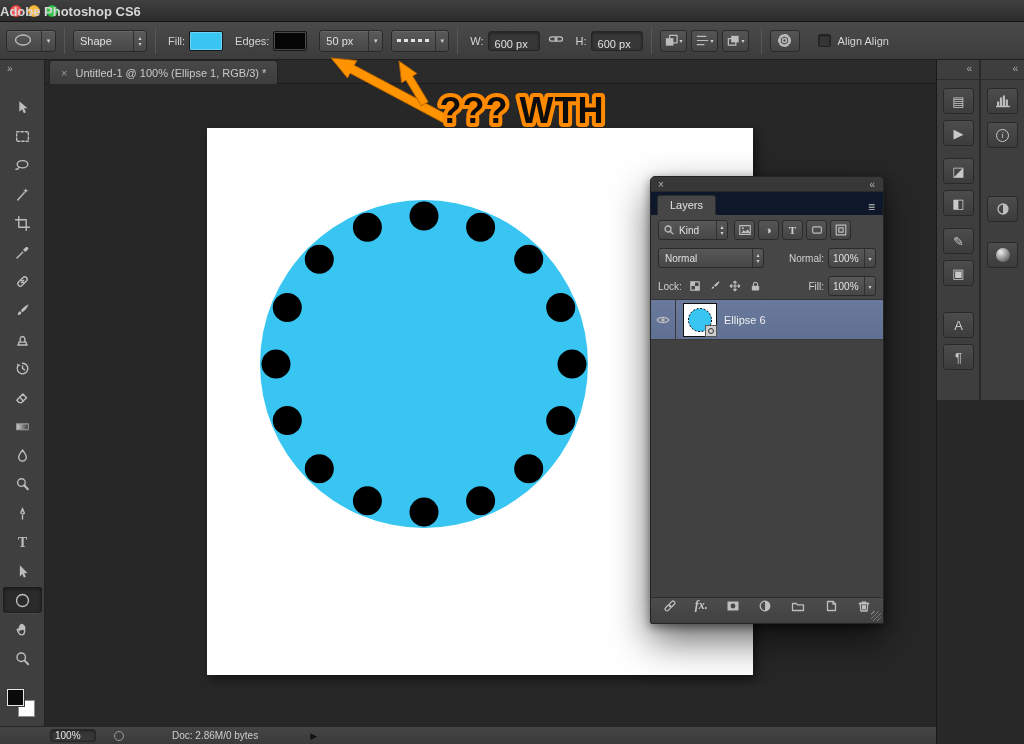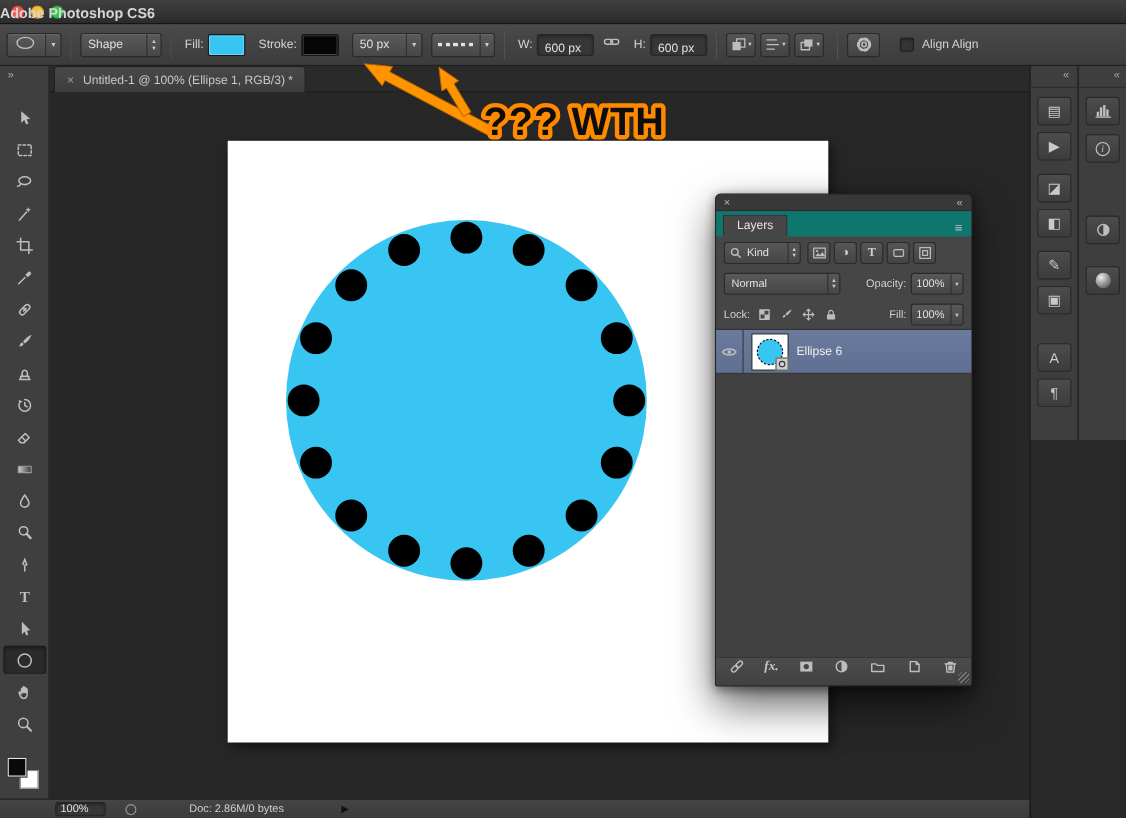--- a/index.html
+++ b/index.html
@@ -83,21 +83,21 @@
     border:1px solid #292929;border-radius:3px;display:flex;align-items:center;justify-content:center;color:#c9c9c9;font-size:13px}
   .tile .circ-i{width:13px;height:13px;border:1px solid #c9c9c9;border-radius:50%;display:flex;align-items:center;justify-content:center;
     font-size:9px;font-style:italic;font-family:"Liberation Serif",serif}
   .tile .sphere{width:14px;height:14px;border-radius:50%;background:radial-gradient(circle at 34% 30%,#eee,#8a8a8a 55%,#3f3f3f)}
 
   
   #layers-panel{left:650px;top:176px;width:234px;height:448px;background:#464646;border:1px solid #242424;border-radius:5px 5px 2px 2px;
     box-shadow:0 16px 38px rgba(0,0,0,.6),0 3px 10px rgba(0,0,0,.45);z-index:60;font-size:10px}
   #lp-titlestrip{left:0;top:0;right:0;height:15px;background:#383838;border-radius:5px 5px 0 0;border-bottom:1px solid #2b2b2b;
     display:flex;align-items:center;padding:0 7px;color:#b5b5b5}
-  #lp-tabrow{left:0;top:15px;right:0;height:23px;background:#0f766e;display:flex;align-items:flex-end}
+  #lp-tabrow{left:0;top:15px;right:0;height:23px;background:#0f172a;display:flex;align-items:flex-end}
   #lp-tab{height:20px;margin-left:6px;background:#464646;border:1px solid #2b2b2b;border-bottom:none;border-radius:3px 3px 0 0;
     padding:3px 12px 0;font-size:11px;color:#e3e3e3}
   #lp-menu{margin-left:auto;margin-right:8px;margin-bottom:4px;color:#c4c4c4;font-size:12px;line-height:8px}
   .lp-row{left:0;right:0;height:26px;display:flex;align-items:center;padding:0 7px}
   .minicombo{height:20px;background:linear-gradient(#585858,#464646);border:1px solid #2a2a2a;border-radius:3px;
     display:flex;align-items:center;font-size:10px;color:#e0e0e0}
   .ftile{width:21px;height:20px;background:linear-gradient(#565656,#444);border:1px solid #2a2a2a;border-radius:3px;
     display:flex;align-items:center;justify-content:center;margin-left:3px;color:#d0d0d0;font-size:11px}
   .locktile{width:17px;height:17px;display:flex;align-items:center;justify-content:center;margin-right:3px}
   #lp-list{left:0;top:122px;right:0;height:298px;background:#414141;border-top:1px solid #333}
@@ -142,21 +142,21 @@
     <div class="combo" style="width:74px">
       <span class="txt">Shape</span>
       <span class="stepper">
         <span>▴</span>
           <span>▾</span>
       </span>
     </div>
     <div class="vsep"></div>
     <span class="oplabel">Fill:</span>
     <div id="fill-swatch" class="swatch"></div>
-    <span class="oplabel" style="margin-left:12px">Stroke:</span>
+    <span class="oplabel" style="margin-left:12px">Edges:</span>
     <div id="stroke-swatch" class="swatch"></div>
     <div class="combo" style="width:64px;margin-left:12px">
       <span class="txt">50 px</span>
       <span class="arrowbox">▾</span>
     </div>
     <div class="combo" style="width:58px;margin-left:8px">
       <span class="dashline"></span>
       <span class="arrowbox">▾</span>
     </div>
     <div class="vsep"></div>
@@ -476,21 +476,21 @@
     </div>
 
     <div class="lp-row abs" style="top:68px">
       <div class="minicombo" style="width:106px">
         <span style="flex:1;padding:0 6px">Normal</span>
         <span class="stepper" style="width:11px">
             <span>▴</span>
             <span>▾</span>
           </span>
       </div>
-      <span style="margin-left:auto;color:#d0d0d0">Opacity:</span>
+      <span style="margin-left:auto;color:#d0d0d0">Normal:</span>
       <div class="minicombo" style="width:48px;margin-left:4px">
         <span style="flex:1;padding:0 4px">100%</span>
         <span class="arrowbox" style="width:11px;font-size:6px">▾</span>
       </div>
     </div>
 
     <div class="lp-row abs" style="top:96px">
       <span style="color:#d0d0d0;margin-right:5px">Lock:</span>
       <span class="locktile">
         <svg class="icon" width="14" height="14" viewBox="0 0 15 15">

